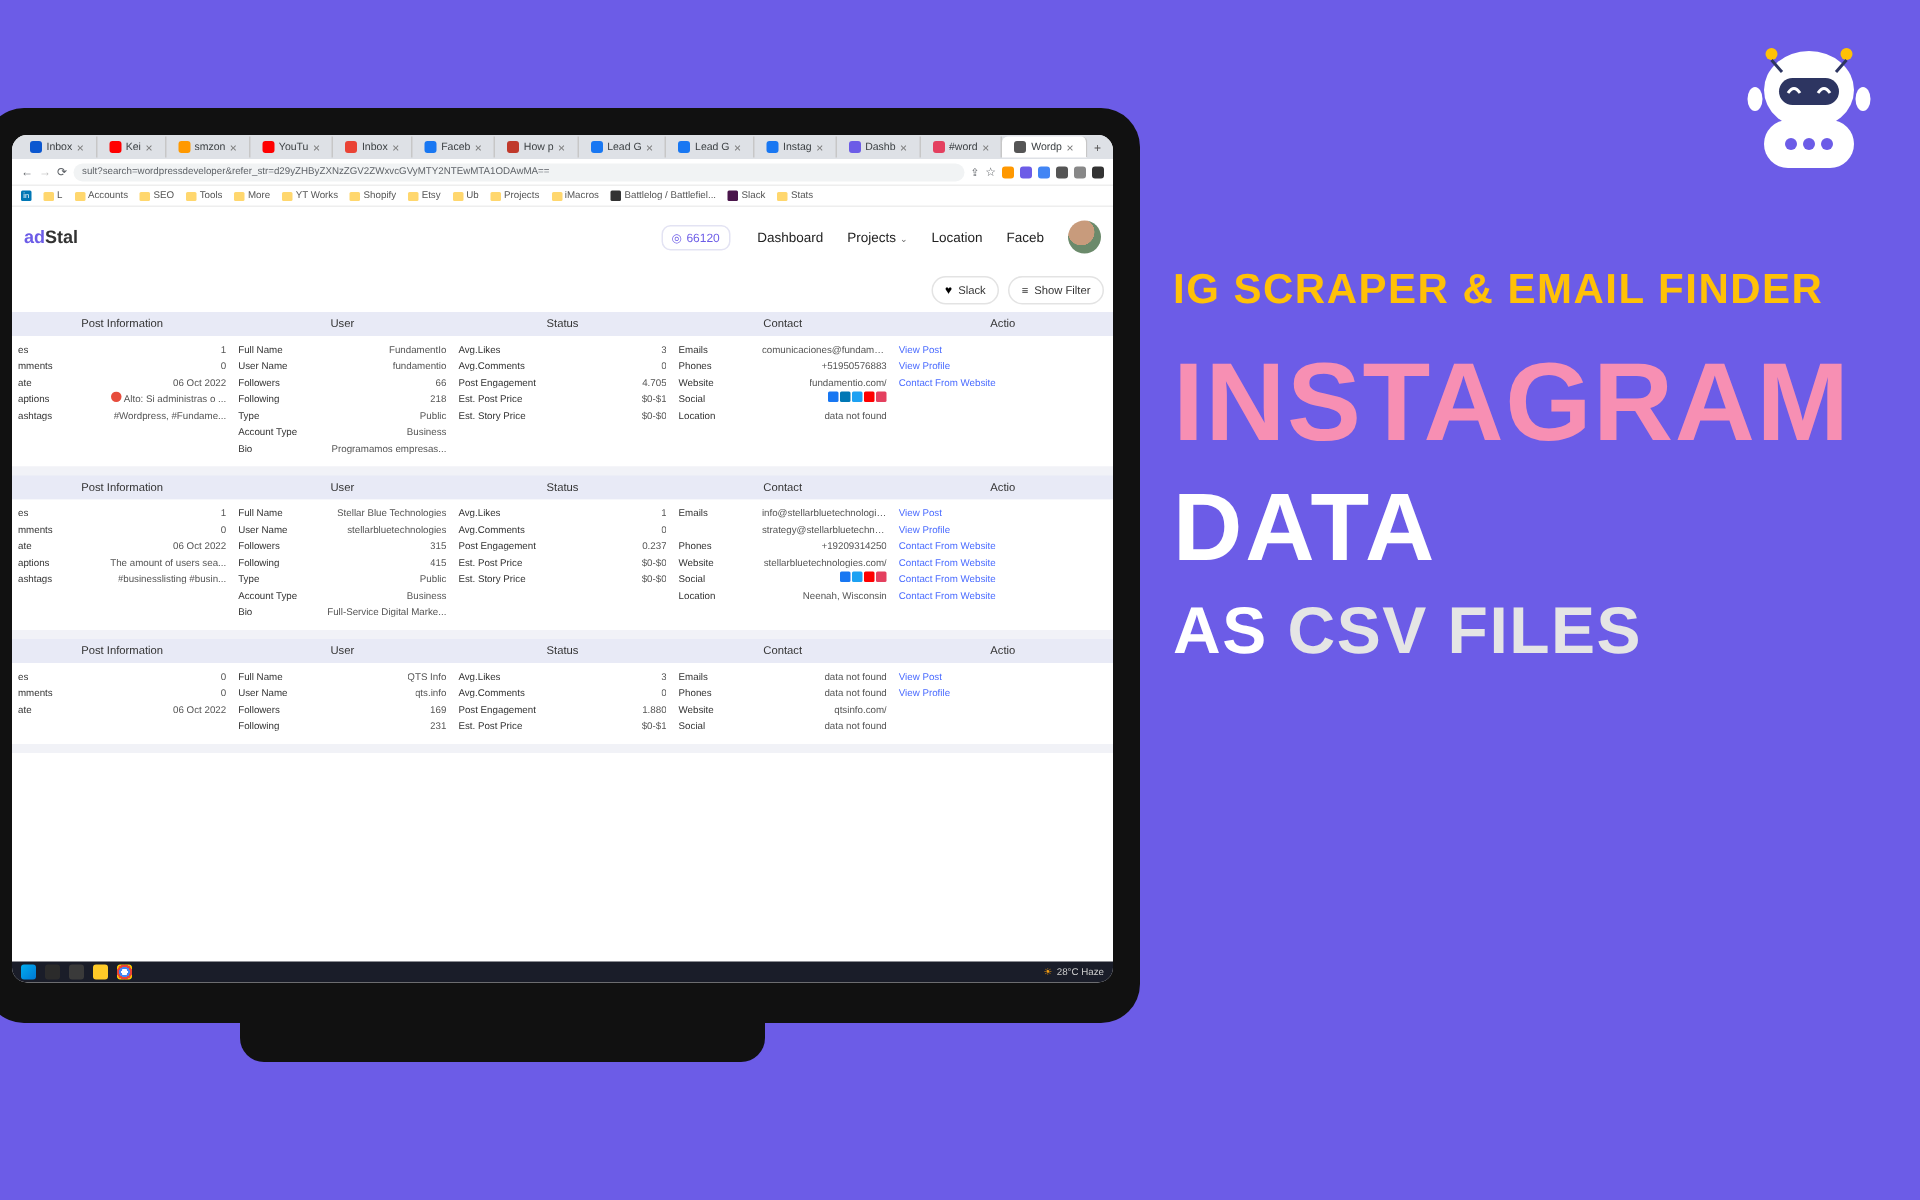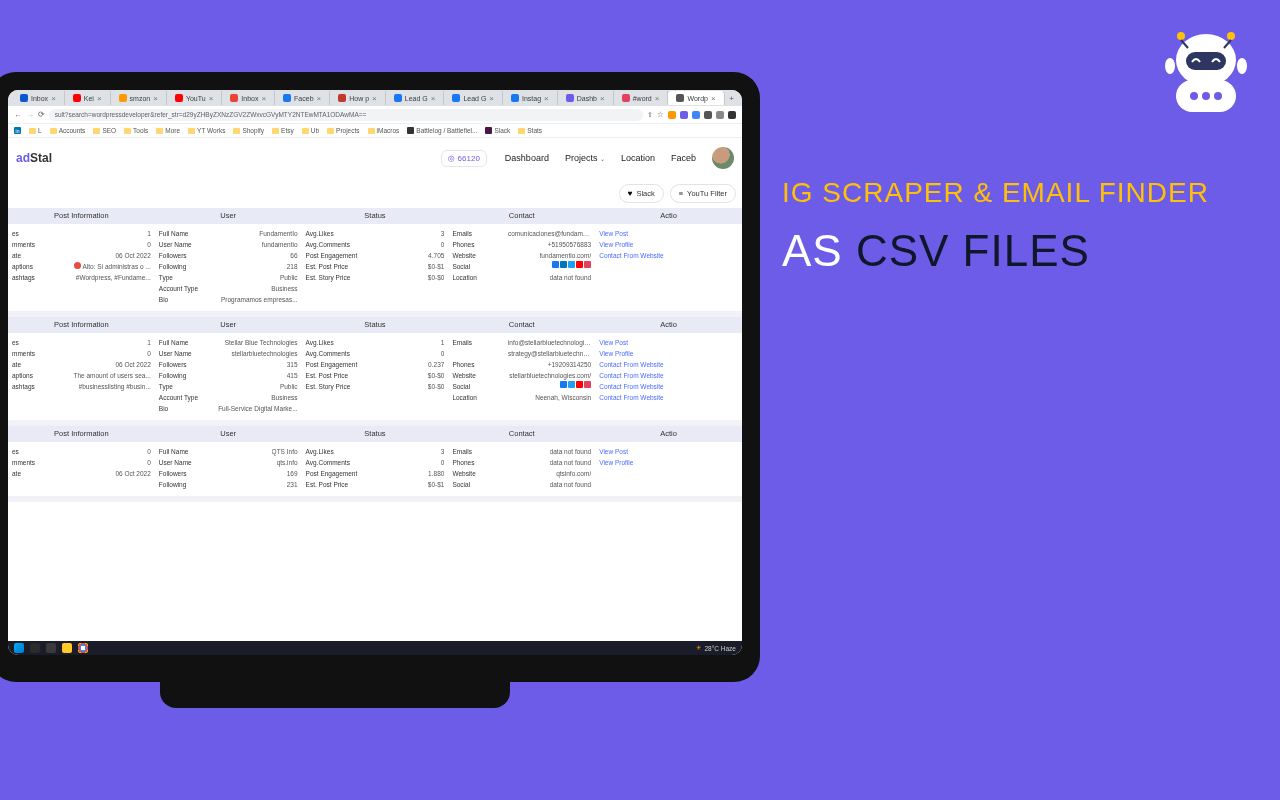--- a/index.html
+++ b/index.html
@@ -12,28 +12,28 @@
   overflow: hidden;
 }
 
 
 .promo {
   position: absolute;
   left: 782px;
   top: 178px;
   width: 480px;
 }
-.promo h2 { font-family: "Arial Black", Impact, sans-serif; font-weight: 400; line-height: 1.1; }
+.promo h2 { font-family: "Arial Black", Impact, sans-serif; font-weight: 700; line-height: 1.1; }
 .promo .line1 { color: #ffc107; font-size: 28px; letter-spacing: 1px; margin-bottom: 18px; }
 .promo .line2 { color: #fff; font-size: 90px; letter-spacing: 2px; margin-bottom: 8px; }
 .promo .line3 { color: #f78fb3; font-size: 74px; letter-spacing: 1px; margin-bottom: 8px; }
 .promo .line4 { color: #fff; font-size: 64px; letter-spacing: 2px; margin-bottom: 10px; }
 .promo .line5 { font-size: 44px; letter-spacing: 1px; }
 .promo .line5 .a { color: #fff; }
-.promo .line5 .b { color: #0f172a; }
+.promo .line5 .b { color: #e5e5e5; }
 
 
 .mascot { position: absolute; right: 24px; top: 22px; width: 100px; height: 100px; }
 
 
 .laptop {
   position: absolute;
   left: -10px;
   top: 72px;
   width: 770px;
@@ -109,20 +109,22 @@
 
 .taskbar { position: absolute; bottom: 0; left: 0; right: 0; height: 14px; background: #1a1d29; display: flex; align-items: center; padding: 0 6px; gap: 6px; }
 .tsk { width: 10px; height: 10px; border-radius: 2px; }
 .taskbar .wthr { margin-left: auto; color: #ccc; font-size: 6.5px; display: flex; align-items: center; gap: 3px; }
 </style>
 </head>
 <body>
 
 <div class="promo">
   <h2 class="line1">IG SCRAPER &amp; EMAIL FINDER</h2>
+  <h2 class="line3">INSTAGRAM</h2>
+  <h2 class="line4">DATA</h2>
   <h2 class="line5">
     <span class="a">AS </span><span class="b">CSV FILES</span>
   </h2>
 </div>
 
 <div class="mascot">
   <svg viewBox="0 0 100 100">
     <ellipse cx="50" cy="38" rx="30" ry="26" fill="#fff"></ellipse>
     <rect x="20" y="58" width="60" height="32" rx="16" fill="#fff"></rect>
     <rect x="30" y="30" width="40" height="18" rx="9" fill="#2d3561"></rect>
@@ -307,21 +309,21 @@
       <div class="avatar"></div>
     </div>
 
     <div class="filterrow">
       <span class="pillbtn">
           <span class="heart">♥</span>
           <span>Slack</span>
         </span>
       <span class="pillbtn">
           <span>≡</span>
-          <span>YouTu Filter</span>
+          <span>Show Filter</span>
         </span>
     </div>
 
     <div class="panelwrap" id="panels">
         <div class="panelhead">
           <div>Post Information</div>
           <div>User</div>
           <div>Status</div>
           <div>Contact</div>
           <div>Actio</div>

